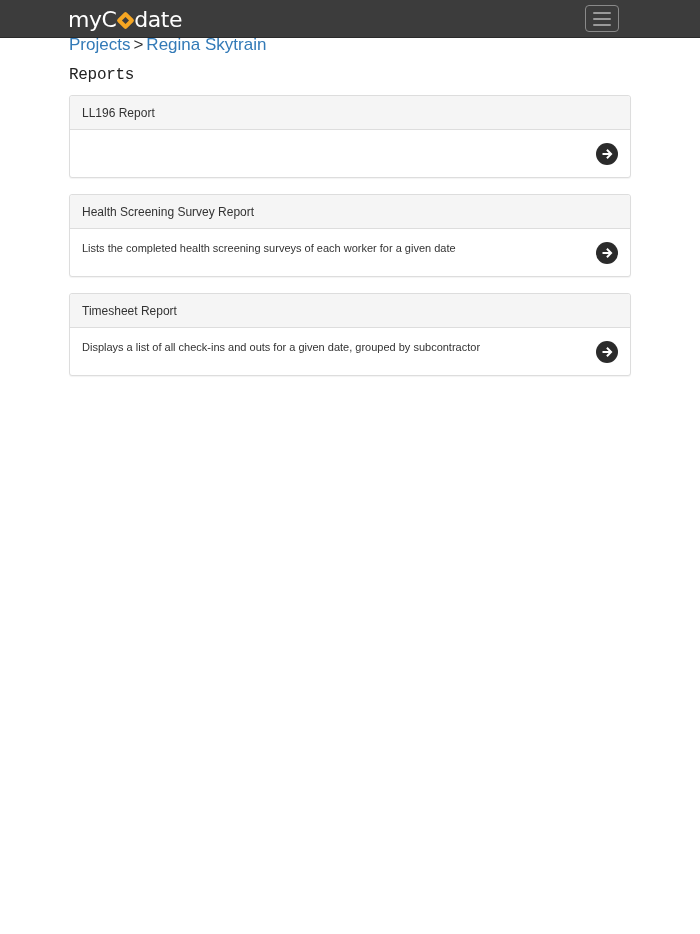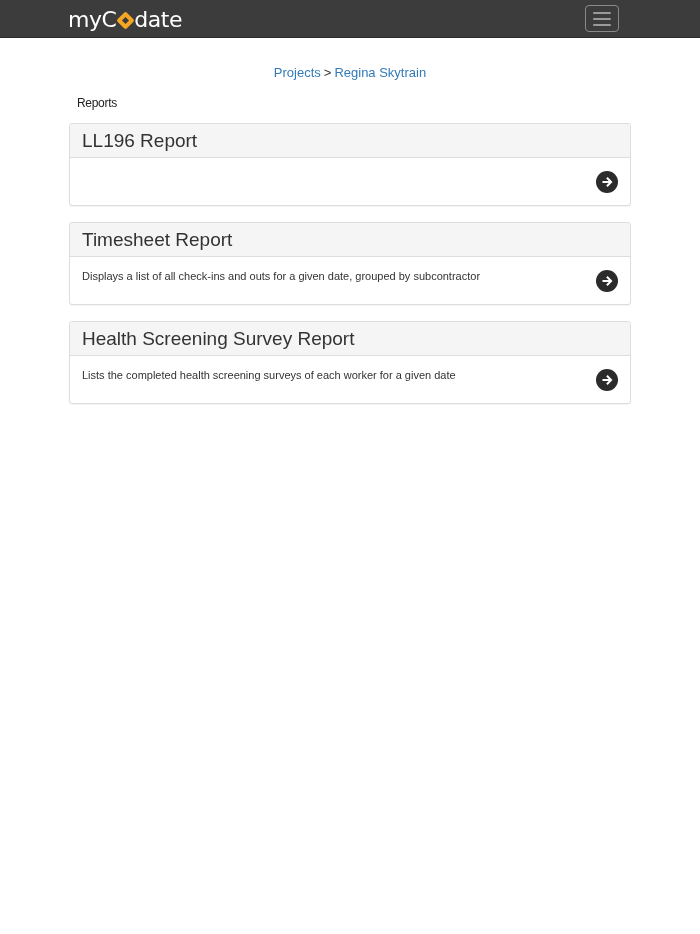--- a/index.html
+++ b/index.html
@@ -28,35 +28,35 @@
     }
     .menu-toggle {
       position: absolute; left: 585px; top: 5px; width: 34px; height: 27px;
       border: 1px solid #8a8a8a; border-radius: 4px; background: transparent;
       display: flex; flex-direction: column; justify-content: center; align-items: center; gap: 4px;
       cursor: pointer;
     }
     .menu-toggle span { display: block; width: 18px; height: 2px; background: #9a9a9a; border-radius: 1px; }
 
     .container { position: absolute; left: 69px; top: 38px; width: 562px; }
-    .breadcrumb { margin-top: 28px; font-size: 13px; line-height: 14px; color: #333; text-align: center; }
+    .breadcrumb { margin-top: 0; font-size: 17px; line-height: 14px; color: #333; }
     .breadcrumb a { color: #337ab7; text-decoration: none; }
     .breadcrumb .sep { color: #333; margin: 0 3px; }
-    h1.page-title { margin-top: 11px; font-size: 12px; font-weight: normal; color: #222; line-height: 24px; font-family: Liberation Sans, sans-serif; letter-spacing: -0.3px; margin-left: 8px; }
+    h1.page-title { margin-top: 11px; font-size: 16px; font-weight: normal; color: #222; line-height: 24px; font-family: Liberation Mono, monospace; letter-spacing: -0.3px; }
 
     .panel {
       border: 1px solid #dddddd; border-radius: 3px; background: #fff;
       box-shadow: 0 1px 1px rgba(0,0,0,0.05);
       margin-top: 8px; margin-bottom: 16px; cursor: pointer;
     }
     .panel:first-of-type { margin-top: 8px; }
     .panel-heading {
       background: #f5f5f5; border-bottom: 1px solid #dddddd;
       height: 34px; padding: 0 12px; display: flex; align-items: center;
-      font-size: 19px; color: #333;
+      font-size: 12px; color: #333;
       border-top-left-radius: 3px; border-top-right-radius: 3px;
     }
     .panel-body {
       height: 47px; padding: 12px 12px; position: relative; font-size: 11px; color: #333; line-height: 14px;
     }
     .arrow-btn {
       position: absolute; right: 12px; top: 13px; width: 22px; height: 22px;
       border-radius: 50%; background: #2b2b2b; display: flex; align-items: center; justify-content: center;
     }
     .arrow-btn svg { width: 14px; height: 14px; }
@@ -89,35 +89,35 @@
     <div class="panel-body">
       <span class="arrow-btn">
         <svg viewBox="0 0 14 14">
             <path d="M2.5 6h6.2L6.2 3.5 7.6 2.1 12.5 7l-4.9 4.9-1.4-1.4L8.7 8H2.5z" fill="#ffffff"></path>
           </svg>
       </span>
     </div>
   </div>
 
   <div class="panel">
+    <div class="panel-heading">Health Screening Survey Report</div>
+    <div class="panel-body">
+      <span>Lists the completed health screening surveys of each worker for a given date</span>
+      <span class="arrow-btn">
+        <svg viewBox="0 0 14 14">
+            <path d="M2.5 6h6.2L6.2 3.5 7.6 2.1 12.5 7l-4.9 4.9-1.4-1.4L8.7 8H2.5z" fill="#ffffff"></path>
+          </svg>
+      </span>
+    </div>
+  </div>
+
+  <div class="panel">
     <div class="panel-heading">Timesheet Report</div>
     <div class="panel-body">
       <span>Displays a list of all check-ins and outs for a given date, grouped by subcontractor</span>
       <span class="arrow-btn">
         <svg viewBox="0 0 14 14">
             <path d="M2.5 6h6.2L6.2 3.5 7.6 2.1 12.5 7l-4.9 4.9-1.4-1.4L8.7 8H2.5z" fill="#ffffff"></path>
           </svg>
       </span>
     </div>
   </div>
-
-  <div class="panel">
-    <div class="panel-heading">Health Screening Survey Report</div>
-    <div class="panel-body">
-      <span>Lists the completed health screening surveys of each worker for a given date</span>
-      <span class="arrow-btn">
-        <svg viewBox="0 0 14 14">
-            <path d="M2.5 6h6.2L6.2 3.5 7.6 2.1 12.5 7l-4.9 4.9-1.4-1.4L8.7 8H2.5z" fill="#ffffff"></path>
-          </svg>
-      </span>
-    </div>
-  </div>
 </div>
 
 </body></html>

